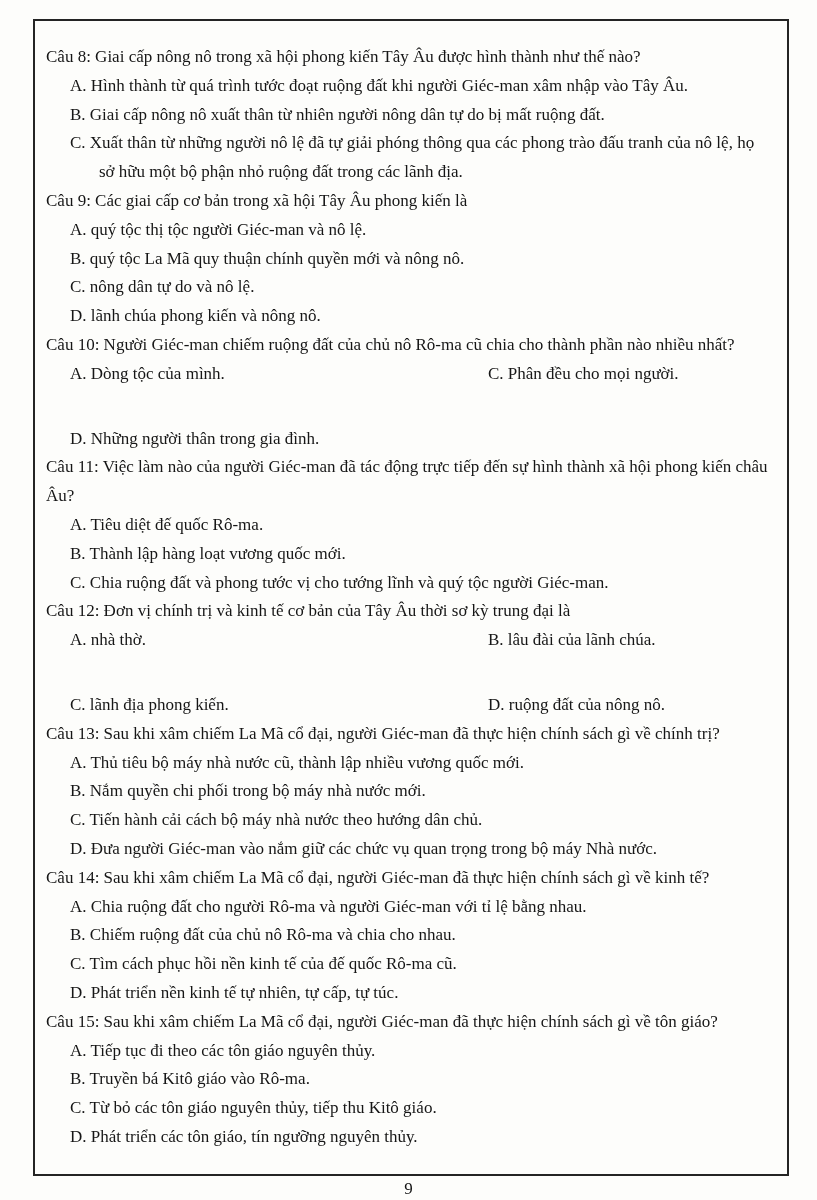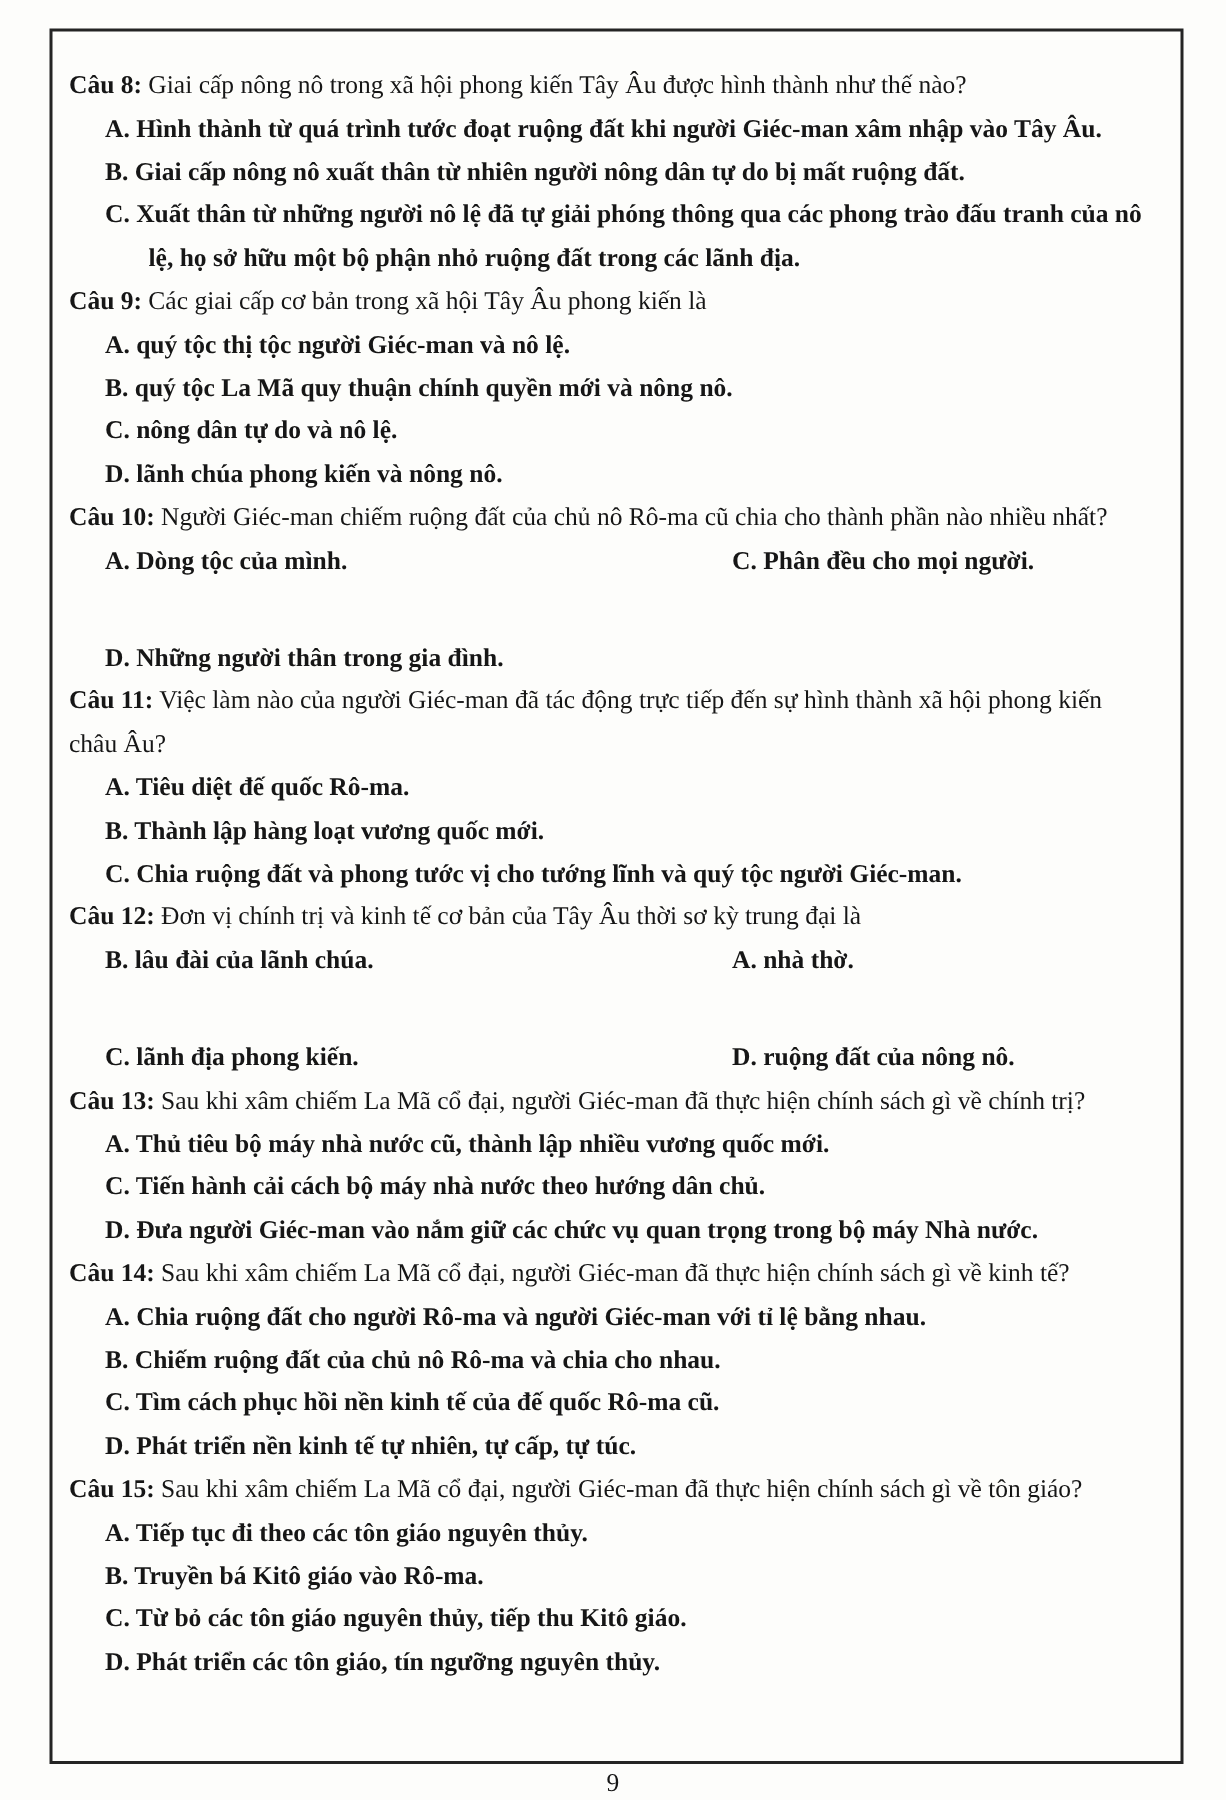--- a/index.html
+++ b/index.html
@@ -18,25 +18,24 @@
     top: 19px;
     width: 756px;
     height: 1157px;
     border: 2px solid #242424;
     padding: 22px 18px 6px 11px;
     overflow: hidden;
     background: transparent;
   }
   p { margin: 0; font-size: 17px; line-height: 28.8px; }
   .q-text { }
-  .q-label { font-weight: 700; }
+  .q-label { font-weight: 400; }
   .option {
     padding-left: 53px;
     text-indent: -29px;
-    font-weight: bold;
   }
   .two-col {
     display: grid;
     grid-template-columns: 382px 1fr;
     gap: 36px;
   }
   .two-col .option {
     padding-left: 24px;
     text-indent: 0;
   }
@@ -83,30 +82,31 @@
   <section class="question">
     <p class="q-text"><b class="q-label">Câu 11:</b> <span>Việc làm nào của người Giéc-man đã tác động trực tiếp đến sự hình thành xã hội phong kiến châu Âu?</span></p>
     <p class="option">A. Tiêu diệt đế quốc Rô-ma.</p>
     <p class="option">B. Thành lập hàng loạt vương quốc mới.</p>
     <p class="option">C. Chia ruộng đất và phong tước vị cho tướng lĩnh và quý tộc người Giéc-man.</p>
   </section>
 
   <section class="question">
     <p class="q-text"><b class="q-label">Câu 12:</b> <span>Đơn vị chính trị và kinh tế cơ bản của Tây Âu thời sơ kỳ trung đại là</span></p>
     <div class="two-col">
+      <p class="option">A. nhà thờ.</p>
       <p class="option">B. lâu đài của lãnh chúa.</p>
-      <p class="option">A. nhà thờ.</p>
       <p class="option">C. lãnh địa phong kiến.</p>
       <p class="option">D. ruộng đất của nông nô.</p>
     </div>
   </section>
 
   <section class="question">
     <p class="q-text"><b class="q-label">Câu 13:</b> <span>Sau khi xâm chiếm La Mã cổ đại, người Giéc-man đã thực hiện chính sách gì về chính trị?</span></p>
     <p class="option">A. Thủ tiêu bộ máy nhà nước cũ, thành lập nhiều vương quốc mới.</p>
+    <p class="option">B. Nắm quyền chi phối trong bộ máy nhà nước mới.</p>
     <p class="option">C. Tiến hành cải cách bộ máy nhà nước theo hướng dân chủ.</p>
     <p class="option">D. Đưa người Giéc-man vào nắm giữ các chức vụ quan trọng trong bộ máy Nhà nước.</p>
   </section>
 
   <section class="question">
     <p class="q-text"><b class="q-label">Câu 14:</b> <span>Sau khi xâm chiếm La Mã cổ đại, người Giéc-man đã thực hiện chính sách gì về kinh tế?</span></p>
     <p class="option">A. Chia ruộng đất cho người Rô-ma và người Giéc-man với tỉ lệ bằng nhau.</p>
     <p class="option">B. Chiếm ruộng đất của chủ nô Rô-ma và chia cho nhau.</p>
     <p class="option">C. Tìm cách phục hồi nền kinh tế của đế quốc Rô-ma cũ.</p>
     <p class="option">D. Phát triển nền kinh tế tự nhiên, tự cấp, tự túc.</p>

